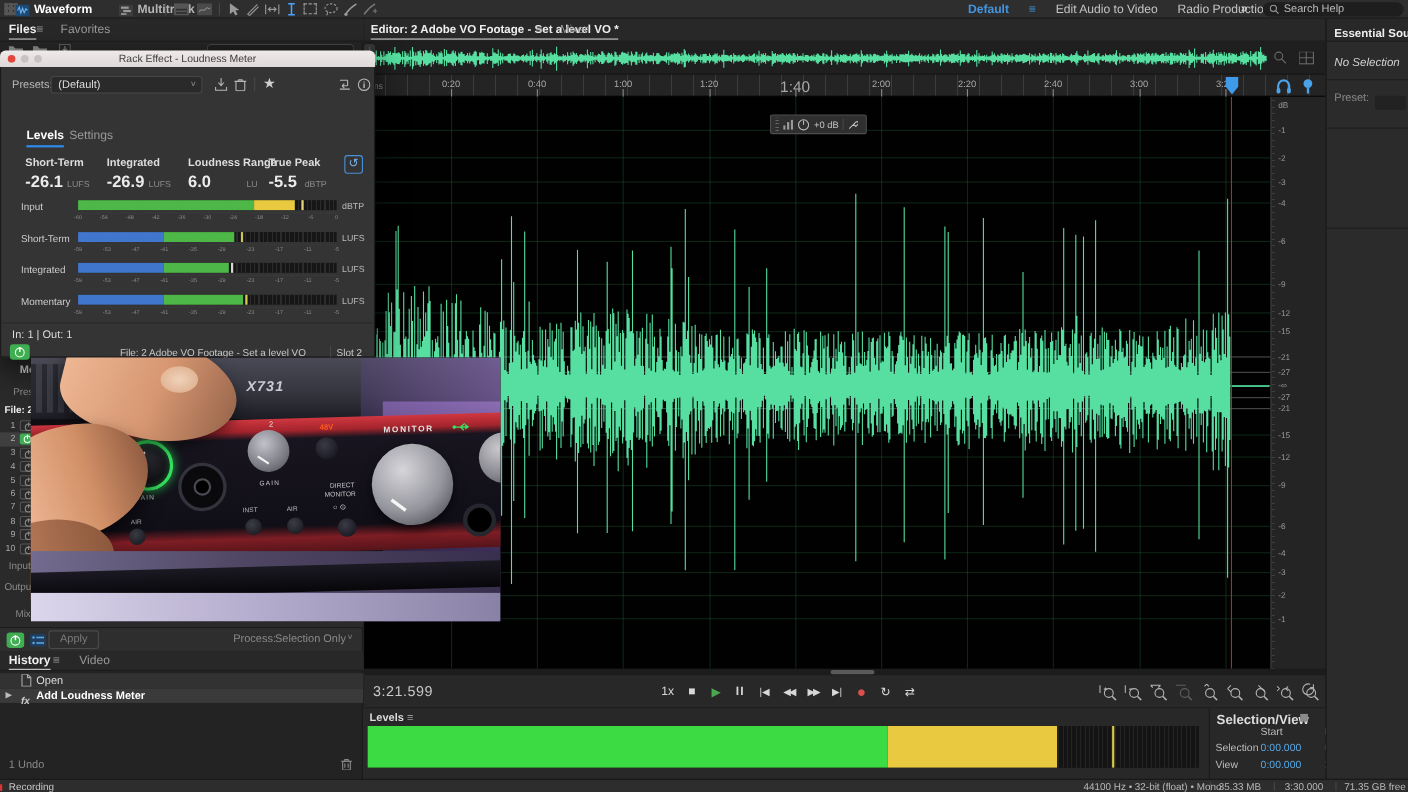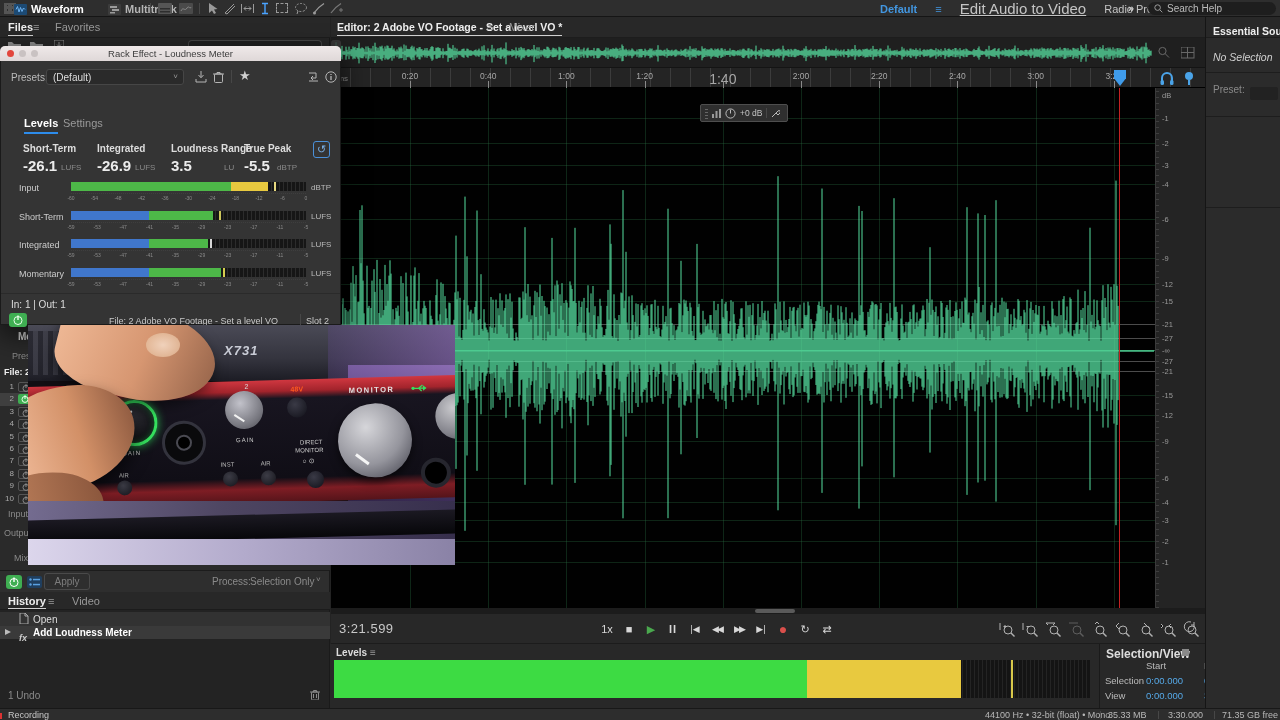--- a/index.html
+++ b/index.html
@@ -71,21 +71,21 @@
         <circle cx="2.5" cy="11" r="1.5" fill="#9a9a9a"></circle>
       </svg>
     <svg class="abs" width="14" height="13" style="left:329px;top:2px;">
         <path d="M2 11 C4 8 8 4 12 1.5" stroke="#777" stroke-width="1.3" fill="none"></path>
         <path d="M10 8 h4 M12 6 v4" stroke="#777"></path>
       </svg>
 
     <div id="workspace-strip" class="abs" style="left:880px;top:0;height:17px;display:flex;align-items:center;gap:18px;">
         <span style="font-size: 11px; white-space: nowrap; color: rgb(66, 150, 224); font-weight: bold;">Default</span>
         <span style="font-size: 11px; color: rgb(66, 150, 224);">≡</span>
-        <span style="font-size: 15px; white-space: nowrap; color: rgb(196, 196, 196); font-weight: normal; text-decoration: underline;">Edit Audio to Video</span>
+        <span style="font-size: 11px; white-space: nowrap; color: rgb(196, 196, 196); font-weight: normal;">Edit Audio to Video</span>
         <span style="font-size: 11px; white-space: nowrap; color: rgb(196, 196, 196); font-weight: normal;">Radio Production</span>
       </div>
     <span class="abs txt" style="left:1128px;top:2px;color:#cfcfcf;font-size:11px;font-weight:bold;">»</span>
     <div class="abs" style="left:1148px;top:2px;width:128px;height:13px;background:#1e1e1e;border-radius:7px;display:flex;align-items:center;padding:0 6px;gap:4px;">
       <svg width="9" height="9">
           <circle cx="3.6" cy="3.6" r="2.8" stroke="#9a9a9a" fill="none"></circle>
           <path d="M5.8 5.8 L8.3 8.3" stroke="#9a9a9a"></path>
         </svg>
       <span class="txt" style="font-size:10px;color:#bbb;">Search Help</span>
     </div>
@@ -589,21 +589,21 @@
       <span class="abs txt" style="left:23px;top:56px;font-size:11px;font-weight:bold;color:#fff;padding-bottom:3px;border-bottom:2px solid #2d8ceb;">Levels</span>
       <span class="abs txt" style="left:62px;top:56px;font-size:11px;color:#999;">Settings</span>
 
       <span class="abs txt" style="left:22px;top:82px;font-size:10px;font-weight:bold;color:#ddd;">Short-Term</span>
       <span class="abs txt" style="left:22px;top:96px;font-size:15px;font-weight:bold;color:#ececec;">-26.1</span>
       <span class="abs txt dim" style="left:60px;top:102px;font-size:8px;">LUFS</span>
       <span class="abs txt" style="left:96px;top:82px;font-size:10px;font-weight:bold;color:#ddd;">Integrated</span>
       <span class="abs txt" style="left:96px;top:96px;font-size:15px;font-weight:bold;color:#ececec;">-26.9</span>
       <span class="abs txt dim" style="left:134px;top:102px;font-size:8px;">LUFS</span>
       <span class="abs txt" style="left:170px;top:82px;font-size:10px;font-weight:bold;color:#ddd;">Loudness Range</span>
-      <span class="abs txt" style="left:170px;top:96px;font-size:15px;font-weight:bold;color:#ececec;">3.5</span>
+      <span class="abs txt" style="left:170px;top:96px;font-size:15px;font-weight:bold;color:#ececec;">6.0</span>
       <span class="abs txt dim" style="left:205px;top:102px;font-size:8px;padding-left:18px;">LU</span>
       <span class="abs txt" style="left:243px;top:82px;font-size:10px;font-weight:bold;color:#ddd;">True Peak</span>
       <span class="abs txt" style="left:243px;top:96px;font-size:15px;font-weight:bold;color:#ececec;">-5.5</span>
       <span class="abs txt dim" style="left:276px;top:102px;font-size:8px;">dBTP</span>
       <div class="abs" style="left:312px;top:80px;width:17px;height:17px;border:1px solid #4a90d9;border-radius:3px;color:#7ab1e8;font-size:11px;text-align:center;line-height:15px;">↺</div>
 
       <div id="dialog-meters" class="abs" style="left:0;top:120px;width:341px;">
           <div style="position: absolute; left: 0px; top: 0px; width: 341px; height: 28px;">
             <span style="position: absolute; left: 18px; top: 2px; font-size: 9px; color: rgb(204, 204, 204); white-space: nowrap;">Input</span>
             <div style="position: absolute; left: 70px; top: 1px; width: 235px; height: 9px; background: repeating-linear-gradient(90deg, rgb(44, 44, 44) 0px, rgb(44, 44, 44) 1px, transparent 1px, transparent 4px) rgb(22, 22, 22);">

